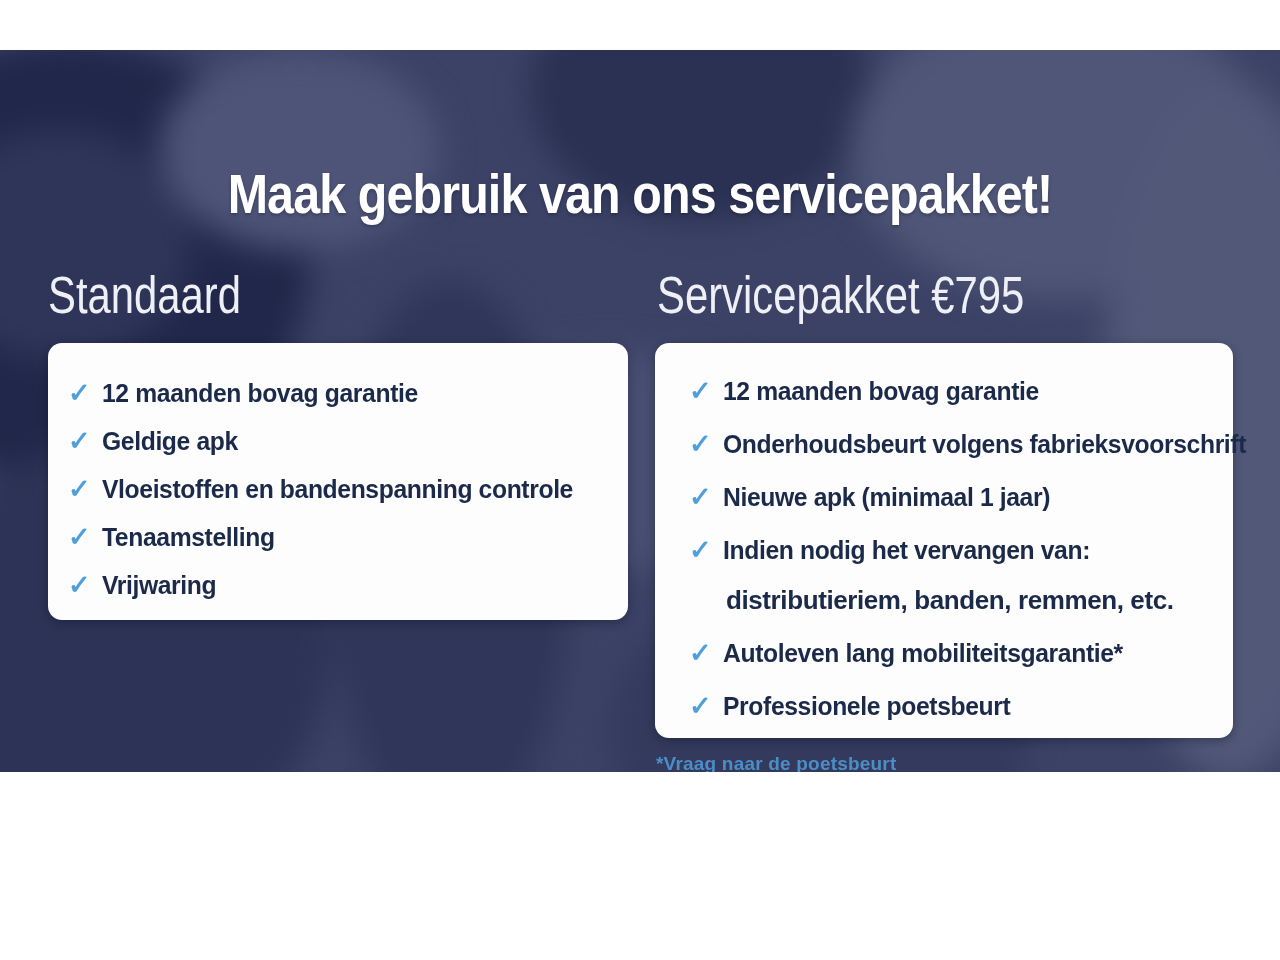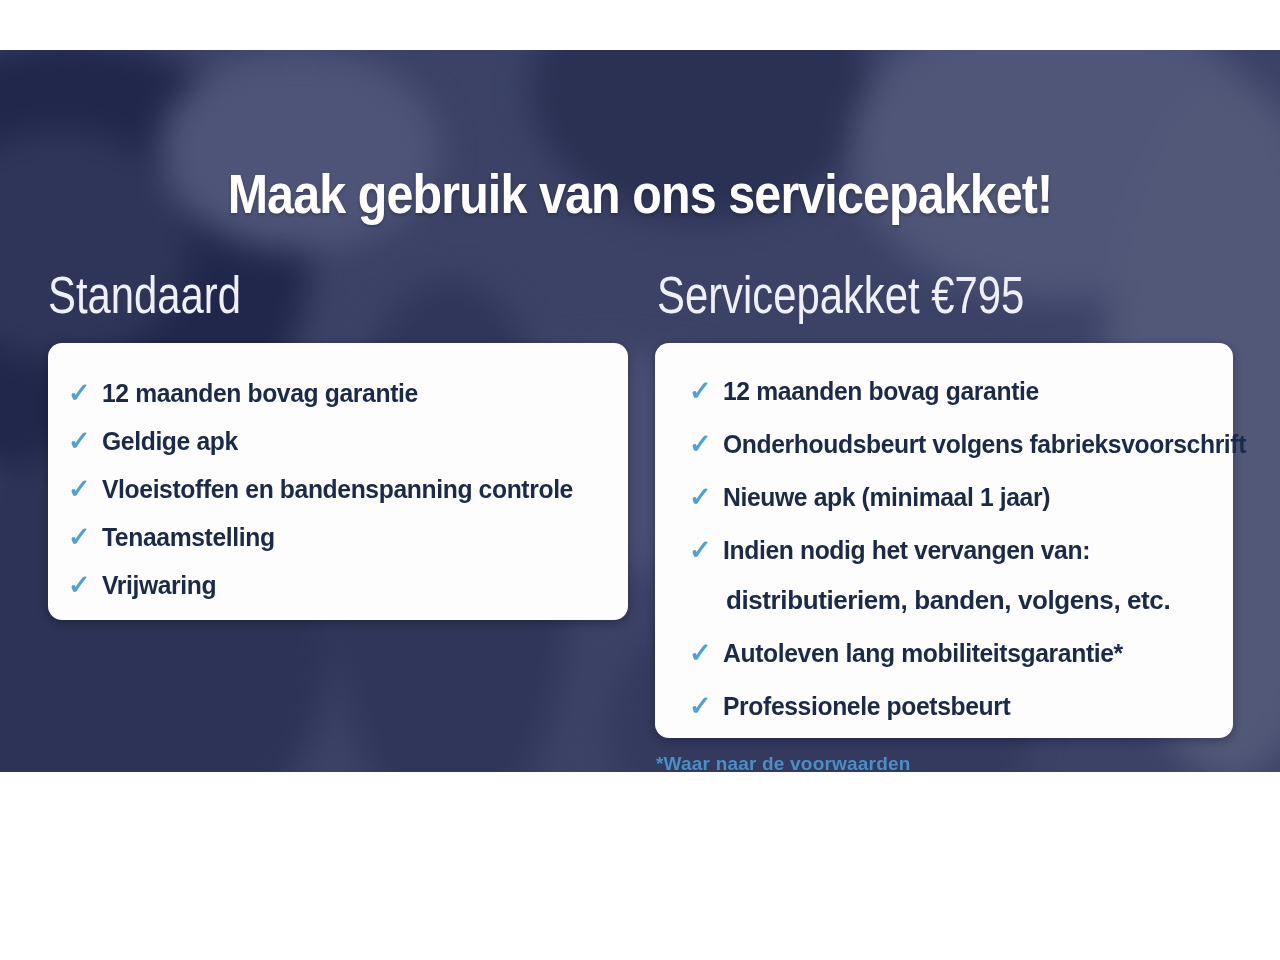--- a/index.html
+++ b/index.html
@@ -120,35 +120,35 @@
         </li>
         <li class="check-item">
           <span class="check-glyph">✓</span>
           <span class="item-text">Nieuwe apk (minimaal 1 jaar)</span>
         </li>
         <li class="check-item">
           <span class="check-glyph">✓</span>
           <span class="item-text">Indien nodig het vervangen van:</span>
         </li>
         <li class="sub-item">
-          <span class="item-text">distributieriem, banden, volgens, etc.</span>
+          <span class="item-text">distributieriem, banden, remmen, etc.</span>
         </li>
         <li class="check-item">
           <span class="check-glyph">✓</span>
           <span class="item-text">Autoleven lang mobiliteitsgarantie*</span>
         </li>
         <li class="check-item">
           <span class="check-glyph">✓</span>
           <span class="item-text">Professionele poetsbeurt</span>
         </li>
       </ul>
     </div>
 
 
-    <div class="footnote">*Waar naar de voorwaarden</div>
+    <div class="footnote">*Vraag naar de poetsbeurt</div>
   </div>
 
   <div class="footer">
     
 
     
   </div>
 
 </div>
 

